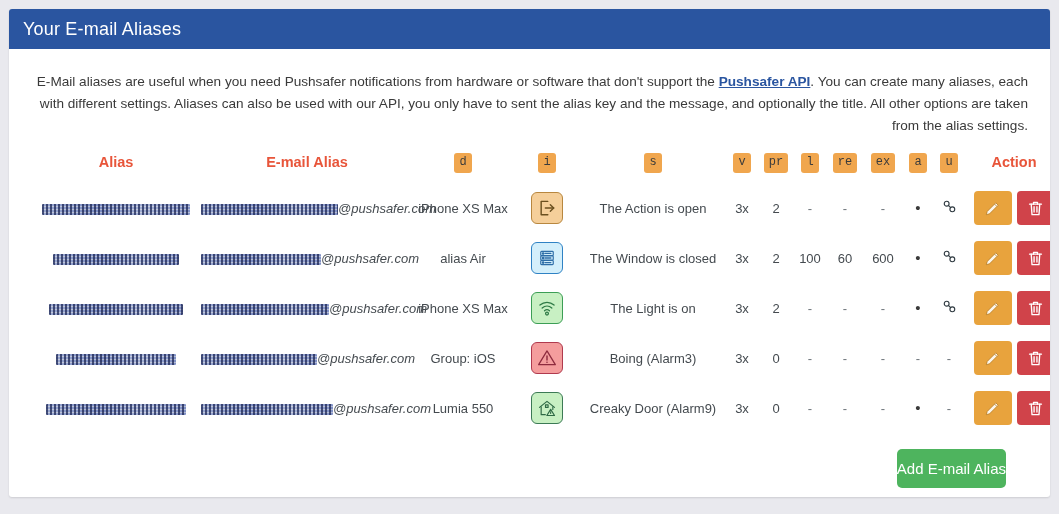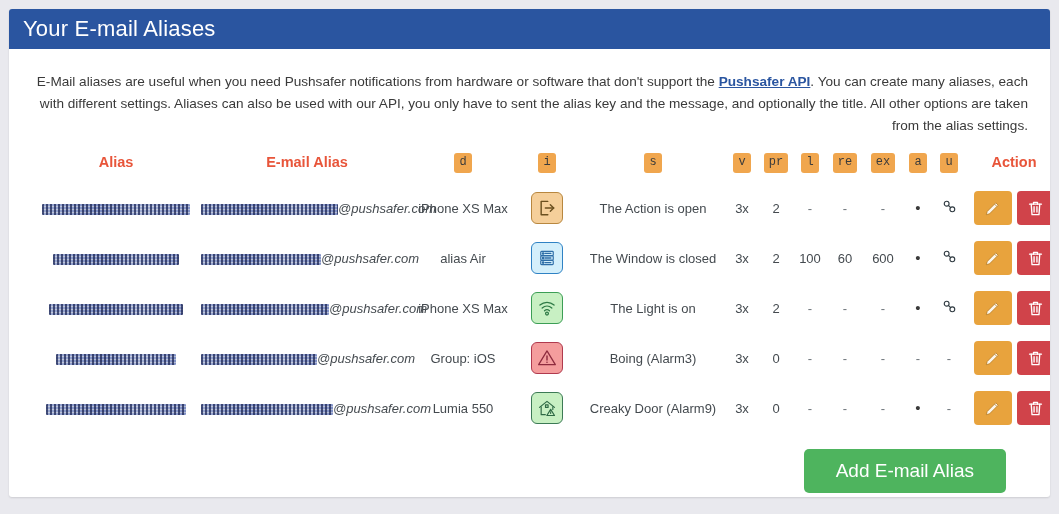--- a/index.html
+++ b/index.html
@@ -19,21 +19,21 @@
     box-shadow: 0 1px 2px rgba(0,0,0,0.12);
     overflow: hidden;
   }
   .panel-header {
     height: 40px;
     background: #2a55a0;
     color: #ffffff;
     display: flex;
     align-items: center;
     padding-left: 14px;
-    font-size: 22px;
+    font-size: 18px;
     letter-spacing: .2px;
   }
   .panel-body { padding: 14px 22px 0 22px; }
   .intro {
     font-size: 13.6px;
     color: #3a3a3a;
     line-height: 22px;
     margin: 8px 0 14px 0;
     max-width: 1006px;
     text-align: right;
@@ -112,22 +112,22 @@
 
   .dot  { font-size: 15px; line-height: 1; color: #3b3b3b; }
   .dash { color: #6d7479; }
 
   .footer-row { display: flex; justify-content: flex-end; padding: 16px 22px 0 0; }
   .btn-add {
     background: #4eb45e;
     color: #ffffff;
     border: none;
     border-radius: 5px;
-    padding: 11px 32px;
-    font-size: 19px;
+    padding: 11px 0;
+    font-size: 15px;
     font-family: "Liberation Sans", sans-serif;
     cursor: pointer;
   }
 </style>
 </head>
 <body>
 
 <div class="panel">
 
   <div class="panel-header">

